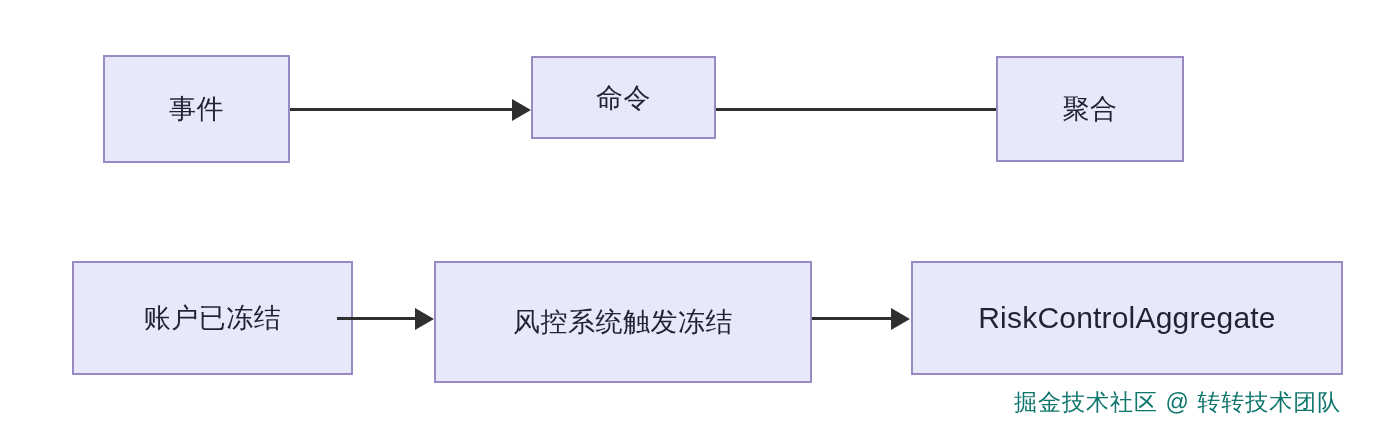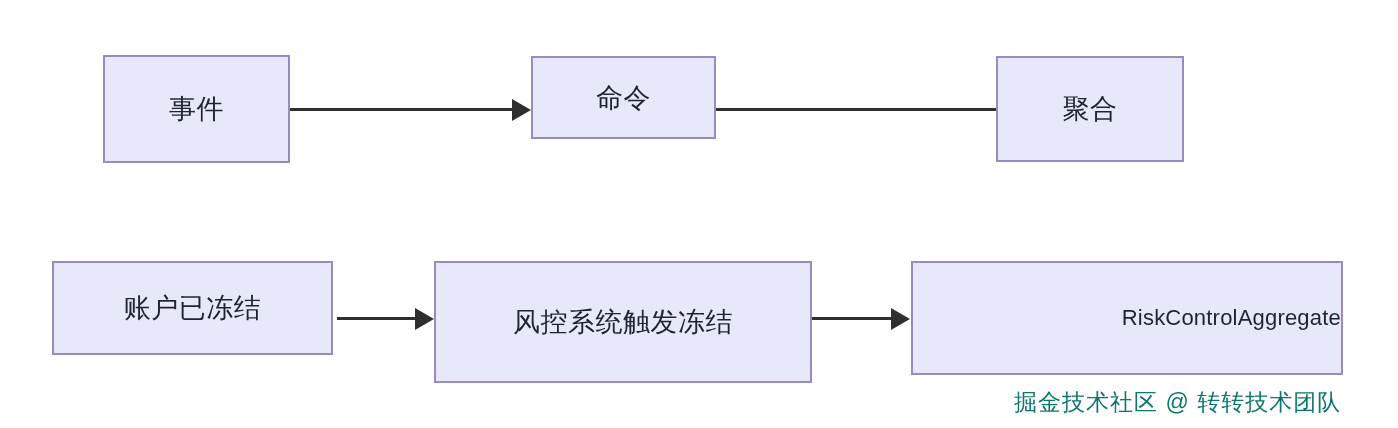--- a/index.html
+++ b/index.html
@@ -26,23 +26,22 @@
     display: flex;
     align-items: center;
     justify-content: center;
     color: #1f2430;
     font-size: 27px;
     font-weight: 400;
     letter-spacing: 0.5px;
     white-space: nowrap;
   }
   .node.latin {
-    font-size: 22px;
+    font-size: 30px;
     letter-spacing: 0.2px;
-    justify-content: flex-end;
   }
   .edge {
     position: absolute;
     height: 3px;
     background: #2f2f2f;
   }
   .arrowhead {
     position: absolute;
     width: 0;
     height: 0;
@@ -76,21 +75,21 @@
     <span>命令</span>
   </div>
 
   <div class="edge" style="left:716px; top:108px; width:297px;"></div>
   <div class="arrowhead" style="left:1013px; top:98.5px;"></div>
 
   <div class="node" style="left:996px; top:56px; width:188px; height:106px;">
     <span>聚合</span>
   </div>
 
-  <div class="node" style="left:52px; top:261px; width:281px; height:94px;">
+  <div class="node" style="left:72px; top:261px; width:281px; height:114px;">
     <span>账户已冻结</span>
   </div>
 
   <div class="edge" style="left:337px; top:317px; width:78px;"></div>
   <div class="arrowhead" style="left:415px; top:307.5px;"></div>
 
   <div class="node" style="left:434px; top:261px; width:378px; height:122px;">
     <span>风控系统触发冻结</span>
   </div>
 

